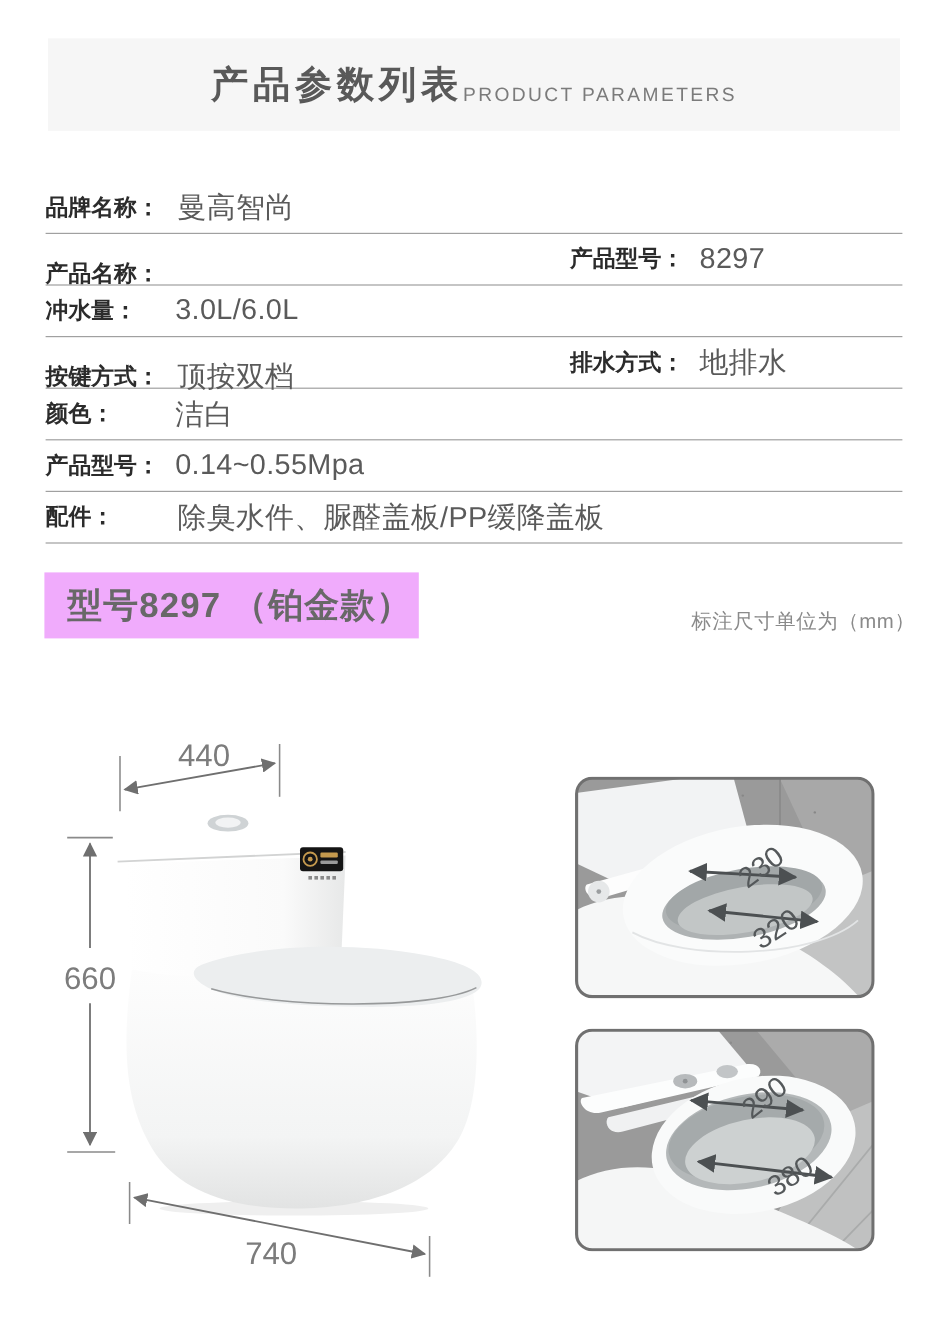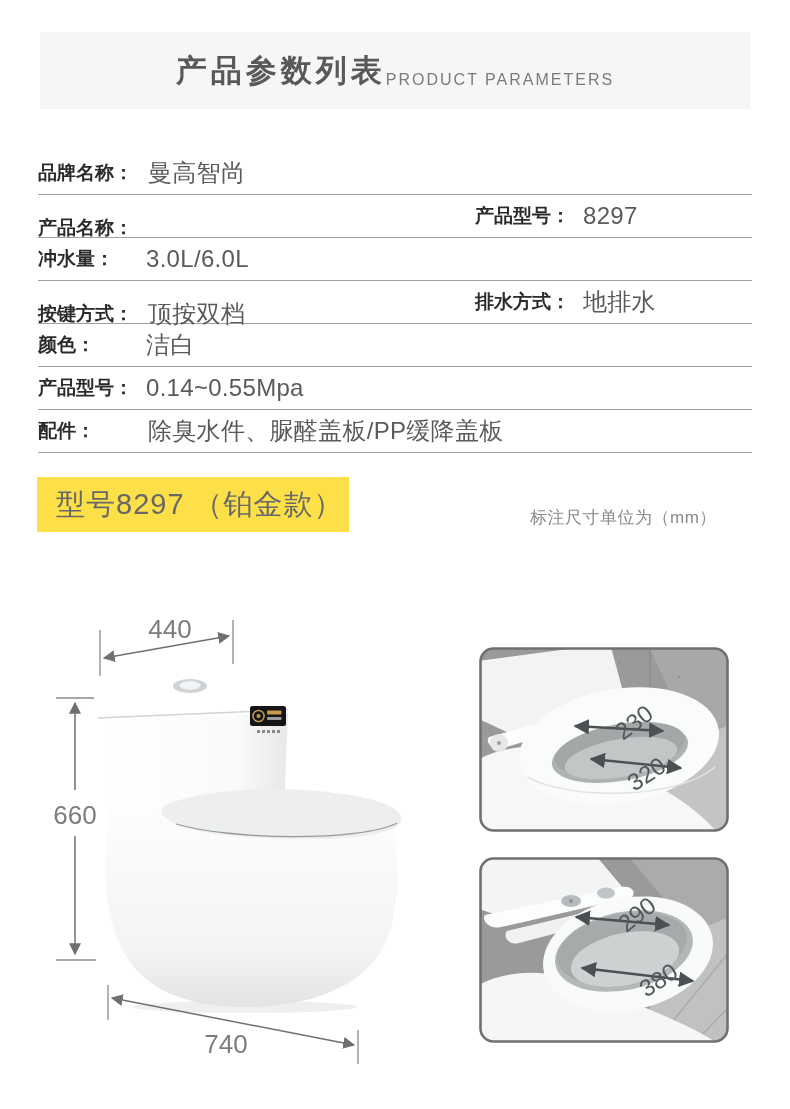--- a/index.html
+++ b/index.html
@@ -17,24 +17,24 @@
   .row{height:42px;border-bottom:1px solid #a0a0a0;display:flex;align-items:center;}
   .pair{display:flex;align-items:center;}
   .pair.l{width:437px;margin-top:24px;}
   .pair.r{flex:1;}
   .pair.wide{width:714px;}
   .lbl{width:110px;flex-shrink:0;font-weight:bold;font-size:19px;color:#2b2b2b;}
   .pair.r .lbl{width:108px;}
   .val{font-size:24px;color:#5a5a5a;letter-spacing:0.3px;}
 
   
-  .banner{position:absolute;left:37px;top:477px;width:312px;height:55px;background:#fde047;
-          display:flex;align-items:center;}
+  .banner{position:absolute;left:37px;top:477px;width:312px;height:55px;background:#f0abfc;
+          display:flex;align-items:center;font-weight:bold;}
   .banner span{font-size:29px;color:#686868;padding-left:19px;letter-spacing:1px;}
-  .unit-note{position:absolute;left:530px;top:506px;font-size:17px;color:#8a8a8a;letter-spacing:0.5px;}
+  .unit-note{position:absolute;left:576px;top:506px;font-size:17px;color:#8a8a8a;letter-spacing:0.5px;}
 
   svg text{font-family:"Liberation Sans","DejaVu Sans",sans-serif;}
 </style>
 </head>
 <body>
 
 <div class="page">
 
   <div class="hero">
     <div class="t">产品参数列表</div>

